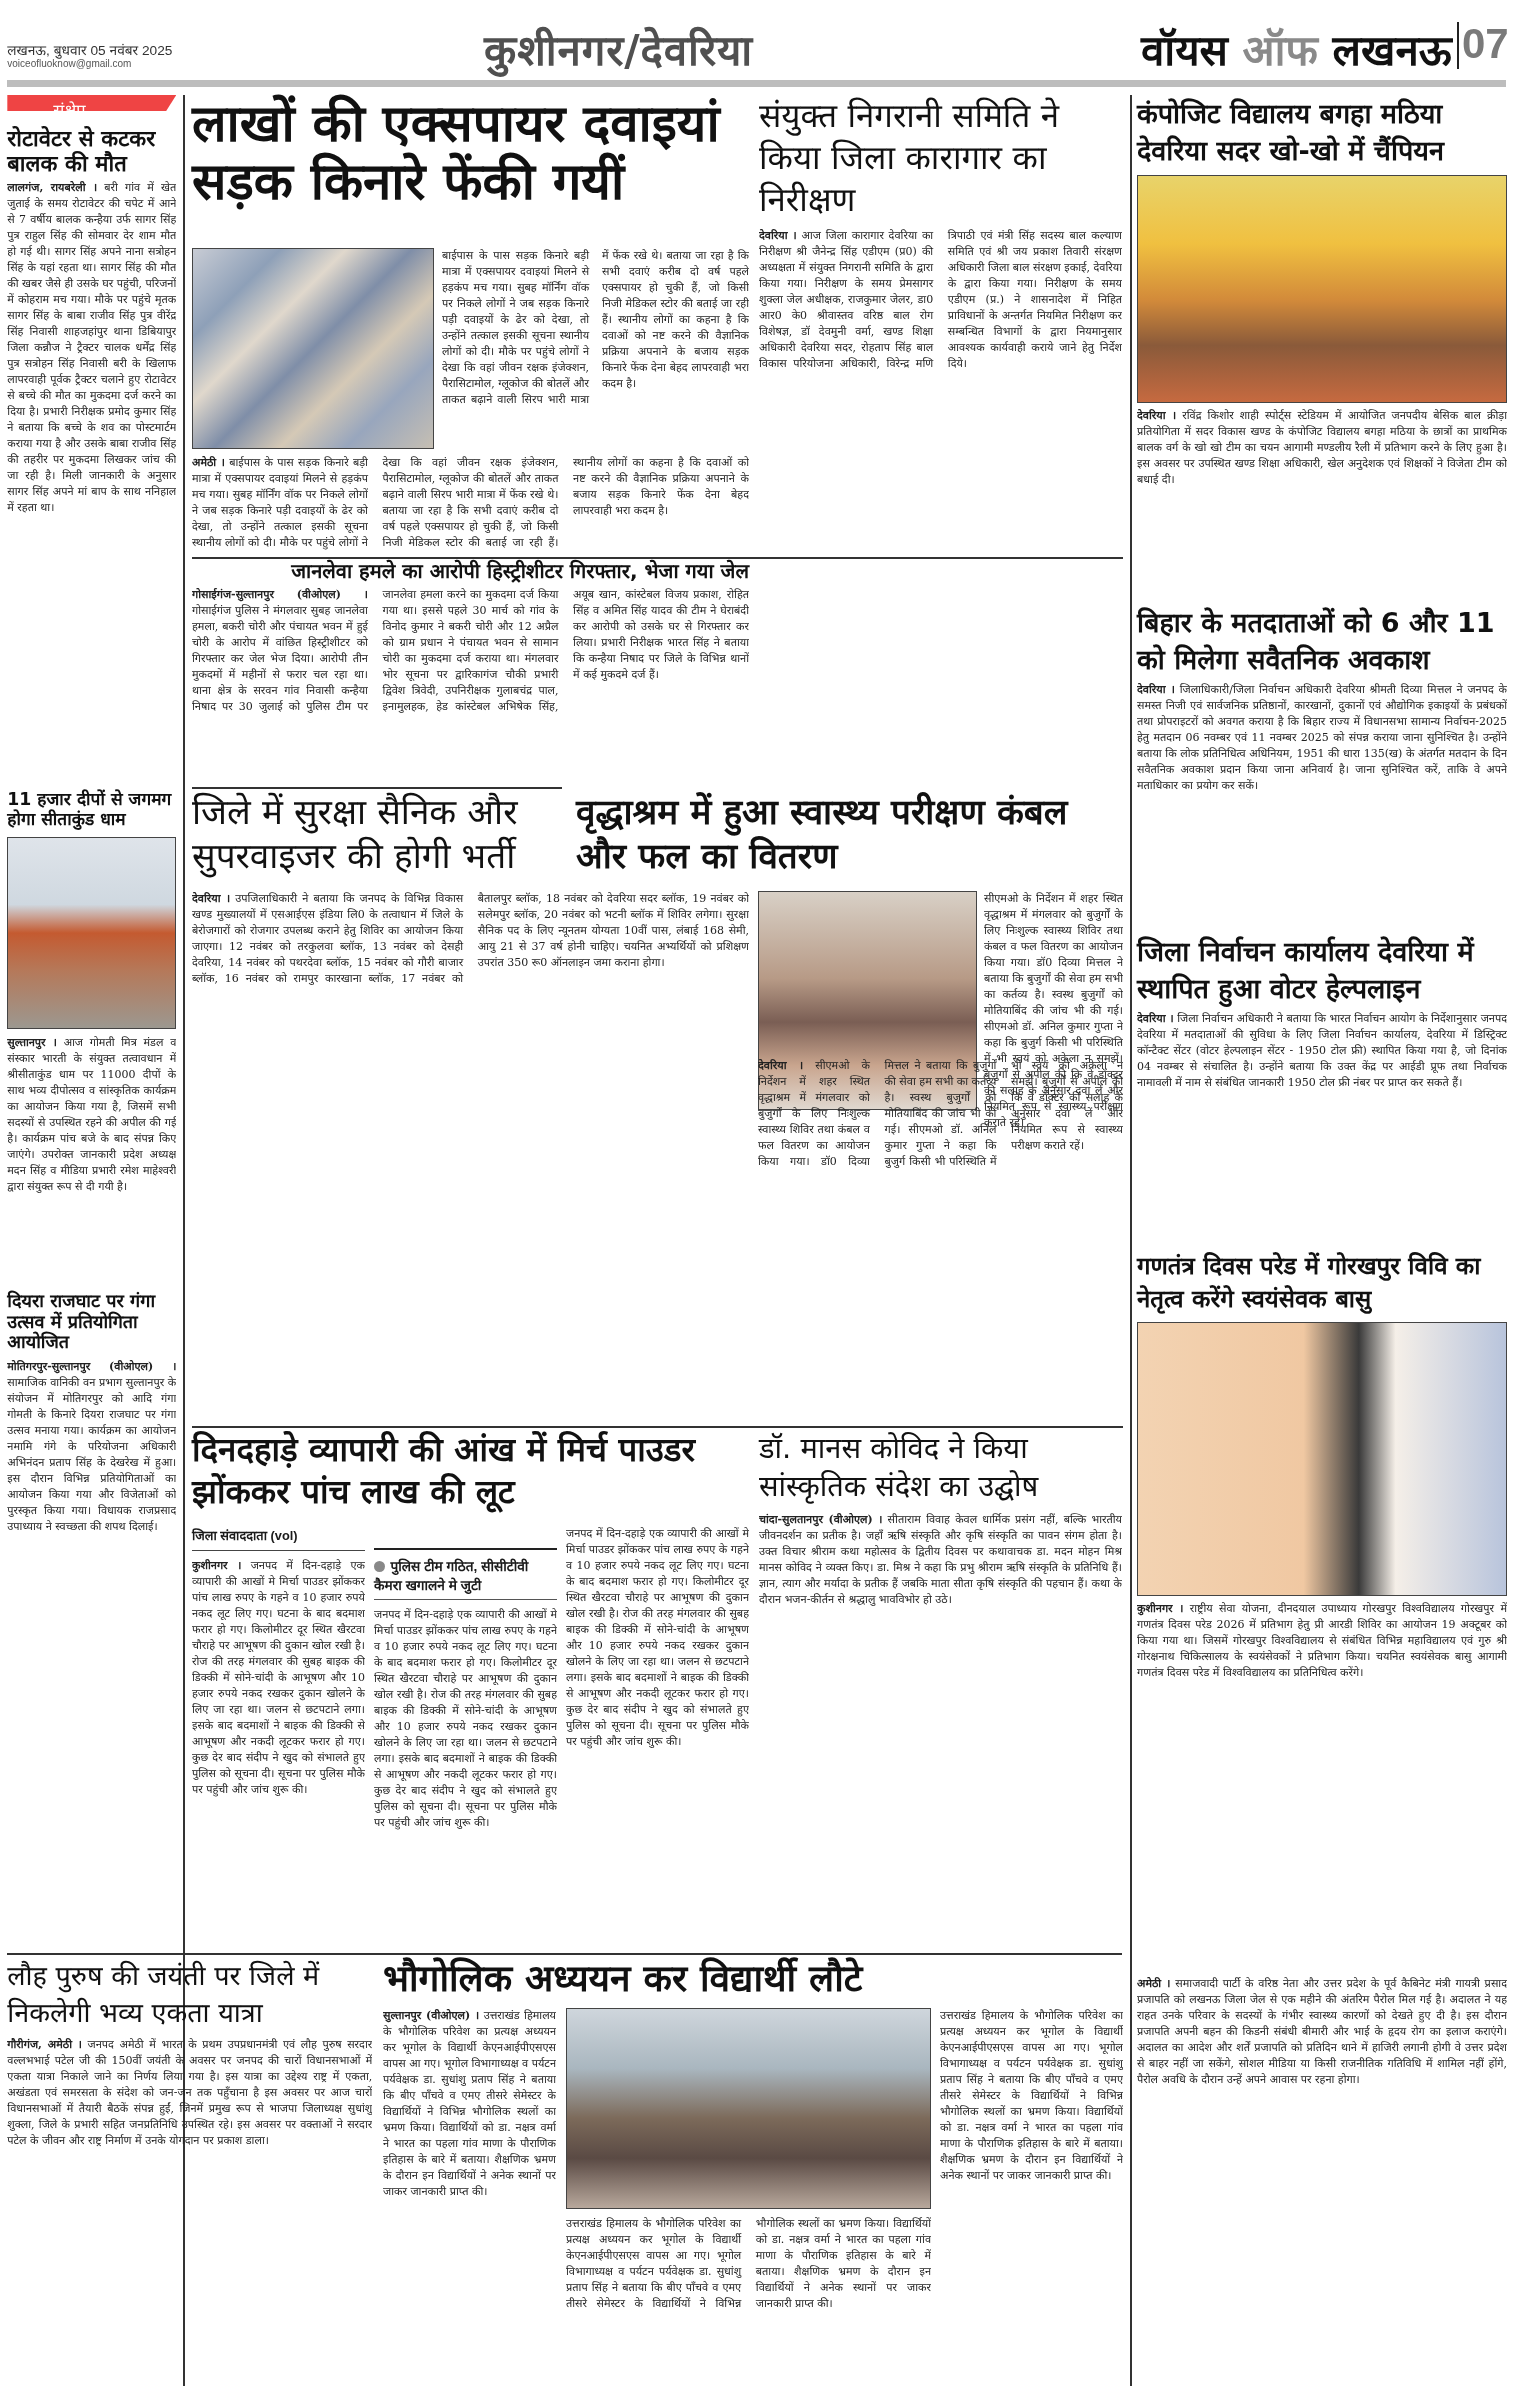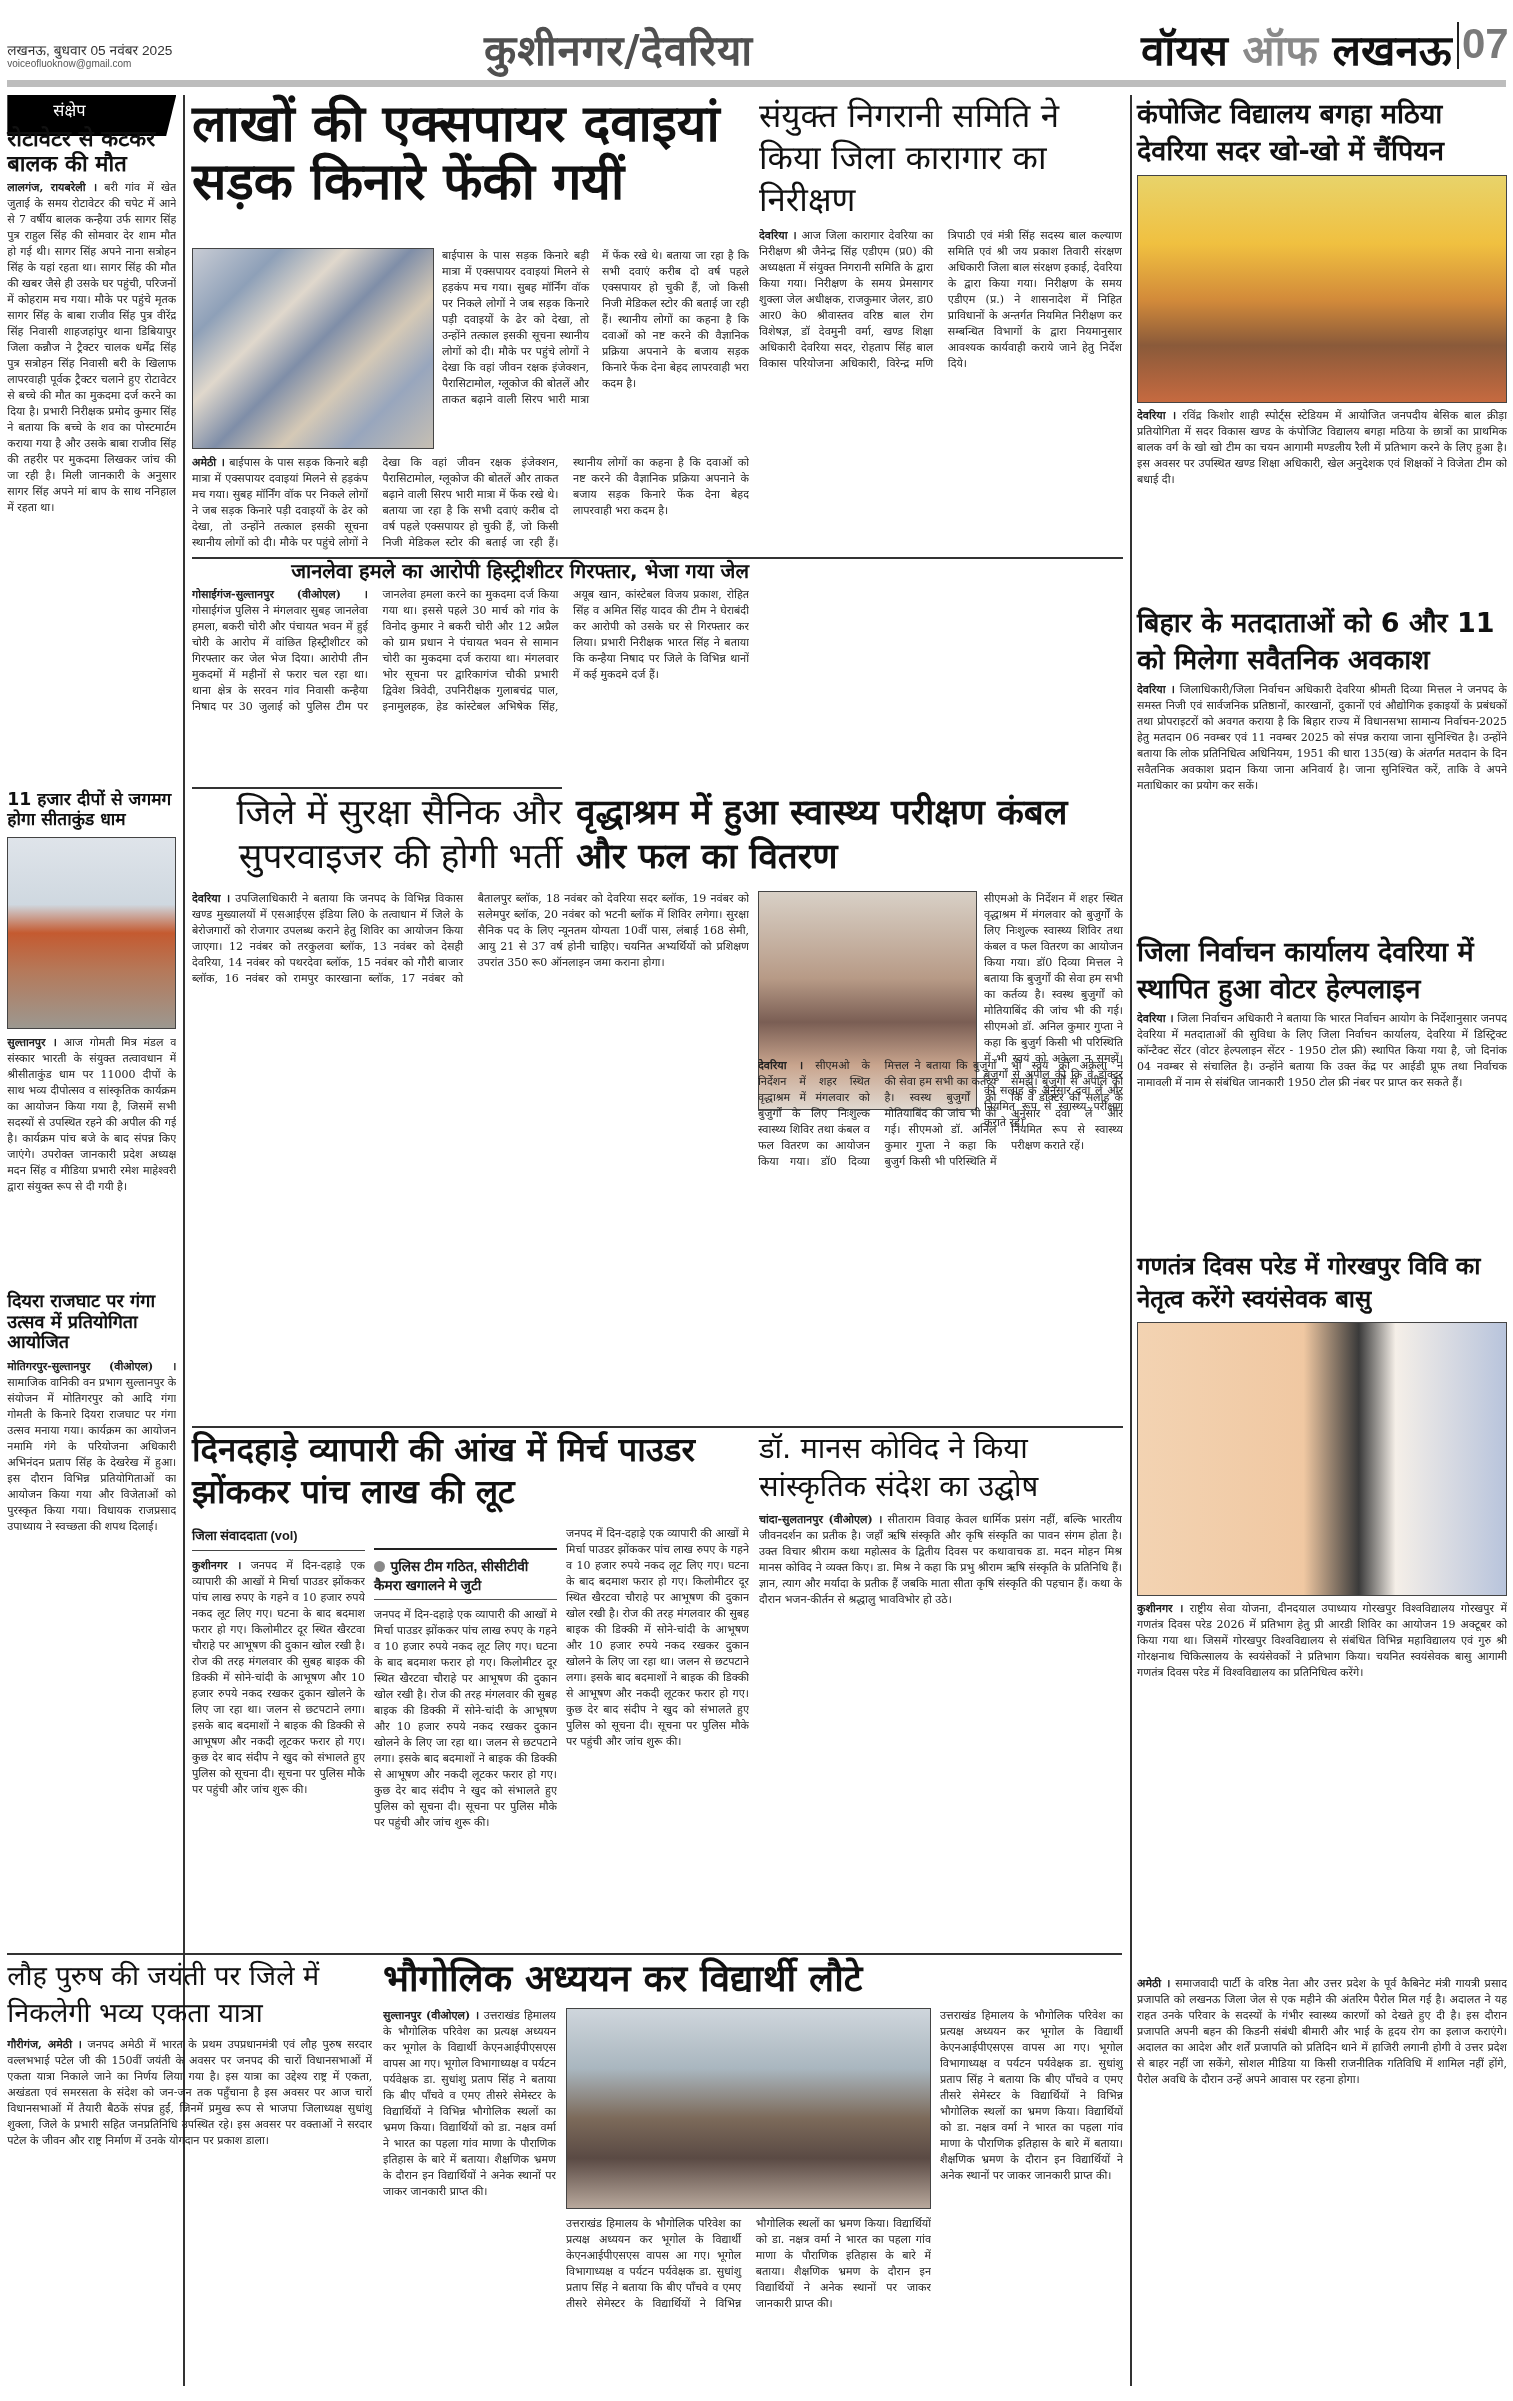--- a/index.html
+++ b/index.html
@@ -28,21 +28,21 @@
   .hl-l { font-size: 37px; }
   .hl-m { font-size: 27px; }
   .hl-s { font-size: 20px; }
   .hl-light { font-weight: normal; }
 
   .body-text { font-family: "DejaVu Serif", serif; font-size: 11px; line-height: 16px; color: #222; text-align: justify; overflow: hidden; }
   .body-text.cols2 { column-count: 2; column-gap: 14.6px; }
   .body-text.cols3 { column-count: 3; column-gap: 14.6px; }
   .dateline-lead { font-weight: bold; }
 
-  .brief-tag { left: 7.3px; top: 95px; width: 169px; height: 41px; background: #000000; clip-path: polygon(0 0, 100% 0, 94% 100%, 0 100%); color: #fff; font-size: 16.4px; padding: 2.7px 0 0 46px; }
+  .brief-tag { left: 7.3px; top: 95px; width: 169px; height: 16px; background: #ef4444; clip-path: polygon(0 0, 100% 0, 94% 100%, 0 100%); color: #fff; font-size: 16.4px; padding: 2.7px 0 0 46px; }
 
   
   .photo { background: #999; overflow: hidden; border: 0.9px solid #444; }
   .photo-waste { background: linear-gradient(135deg, #c8ccd4 0%, #8ea0b8 20%, #e0d8cc 35%, #7f8ea8 50%, #d5c9b6 65%, #98a6bd 80%, #c6bfb3 100%); }
   .photo-kho { background: linear-gradient(180deg, #e8d36a 0%, #f0c040 30%, #d28a3a 55%, #8a5a3a 75%, #c66a40 100%); }
   .photo-temple { background: linear-gradient(180deg, #dfe4ea 0%, #cfd8e0 35%, #c45a30 50%, #b5795a 70%, #9c9890 100%); }
   .photo-oldage { background: linear-gradient(180deg, #d8d0c6 0%, #b79a86 40%, #7a5e54 60%, #c9a58e 80%, #e0d8cf 100%); }
   .photo-basu { background: linear-gradient(90deg, #f3d3b2 0%, #f0c8a2 45%, #3a3a3a 60%, #f5efe8 70%, #b8c4dc 100%); }
   .photo-trip { background: linear-gradient(180deg, #cfd6dc 0%, #a9b6bf 30%, #7c6a5a 55%, #5a4a44 75%, #b8a89c 100%); }
 
@@ -155,21 +155,21 @@
 <div class="abs hrule" style="left:192px;top:557px;width:931px;"></div>
 <div class="abs" style="left:192px;top:560px;width:557px;">
   <div class="hl hl-s" style="font-size:20px;text-align:right;">जानलेवा हमले का आरोपी हिस्ट्रीशीटर गिरफ्तार, भेजा गया जेल</div>
   <div class="body-text cols3" style="height:187px;margin-top:3.7px;">
     <span class="dateline-lead">गोसाईगंज-सुल्तानपुर (वीओएल) ।</span>
     <span>गोसाईगंज पुलिस ने मंगलवार सुबह जानलेवा हमला, बकरी चोरी और पंचायत भवन में हुई चोरी के आरोप में वांछित हिस्ट्रीशीटर को गिरफ्तार कर जेल भेज दिया। आरोपी तीन मुकदमों में महीनों से फरार चल रहा था। थाना क्षेत्र के सरवन गांव निवासी कन्हैया निषाद पर 30 जुलाई को पुलिस टीम पर जानलेवा हमला करने का मुकदमा दर्ज किया गया था। इससे पहले 30 मार्च को गांव के विनोद कुमार ने बकरी चोरी और 12 अप्रैल को ग्राम प्रधान ने पंचायत भवन से सामान चोरी का मुकदमा दर्ज कराया था। मंगलवार भोर सूचना पर द्वारिकागंज चौकी प्रभारी द्विवेश त्रिवेदी, उपनिरीक्षक गुलाबचंद्र पाल, इनामुलहक, हेड कांस्टेबल अभिषेक सिंह, अयूब खान, कांस्टेबल विजय प्रकाश, रोहित सिंह व अमित सिंह यादव की टीम ने घेराबंदी कर आरोपी को उसके घर से गिरफ्तार कर लिया। प्रभारी निरीक्षक भारत सिंह ने बताया कि कन्हैया निषाद पर जिले के विभिन्न थानों में कई मुकदमे दर्ज हैं।</span>
   </div>
 </div>
 
 <div class="abs hrule" style="left:192px;top:787px;width:370px;"></div>
-<div class="abs" style="left:192px;top:790px;width:370px;text-align:right;">
+<div class="abs" style="left:192px;top:790px;width:370px;">
   <div class="hl hl-l hl-light" style="font-size:35px;line-height:44px;">जिले में सुरक्षा सैनिक और सुपरवाइजर की होगी भर्ती</div>
 </div>
 <div class="abs body-text cols2" style="left:192px;top:891px;width:557px;height:529px;">
   <span class="dateline-lead">देवरिया ।</span>
   <span>उपजिलाधिकारी ने बताया कि जनपद के विभिन्न विकास खण्ड मुख्यालयों में एसआईएस इंडिया लि0 के तत्वाधान में जिले के बेरोजगारों को रोजगार उपलब्ध कराने हेतु शिविर का आयोजन किया जाएगा। 12 नवंबर को तरकुलवा ब्लॉक, 13 नवंबर को देसही देवरिया, 14 नवंबर को पथरदेवा ब्लॉक, 15 नवंबर को गौरी बाजार ब्लॉक, 16 नवंबर को रामपुर कारखाना ब्लॉक, 17 नवंबर को बैतालपुर ब्लॉक, 18 नवंबर को देवरिया सदर ब्लॉक, 19 नवंबर को सलेमपुर ब्लॉक, 20 नवंबर को भटनी ब्लॉक में शिविर लगेगा। सुरक्षा सैनिक पद के लिए न्यूनतम योग्यता 10वीं पास, लंबाई 168 सेमी, आयु 21 से 37 वर्ष होनी चाहिए। चयनित अभ्यर्थियों को प्रशिक्षण उपरांत 350 रू0 ऑनलाइन जमा कराना होगा।</span>
 </div>
 
 <div class="abs" style="left:576px;top:790px;width:552px;">
   <div class="hl hl-l" style="font-size:35px;line-height:44px;">वृद्धाश्रम में हुआ स्वास्थ्य परीक्षण कंबल और फल का वितरण</div>
 </div>

